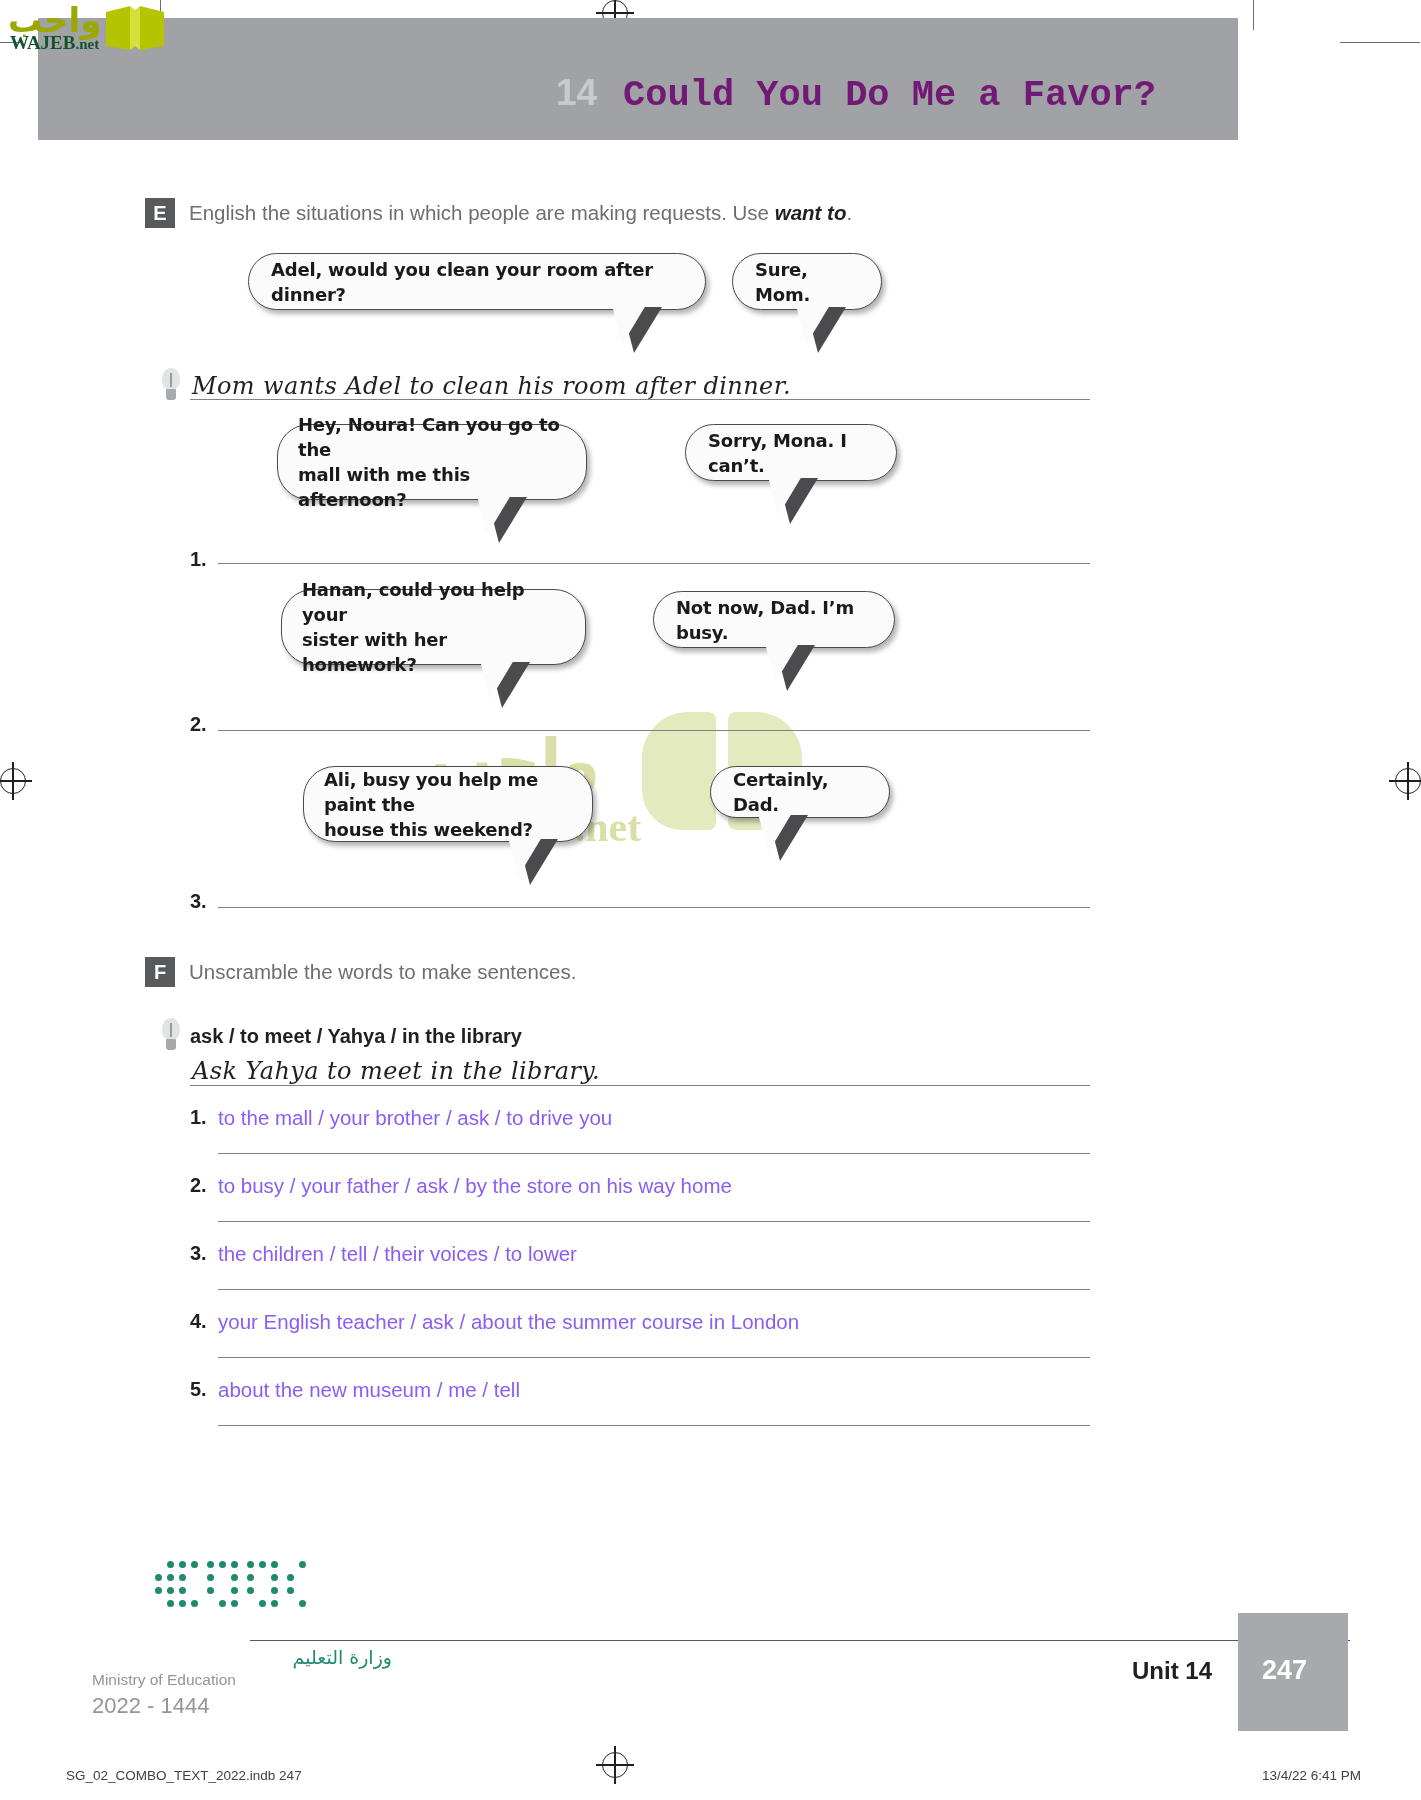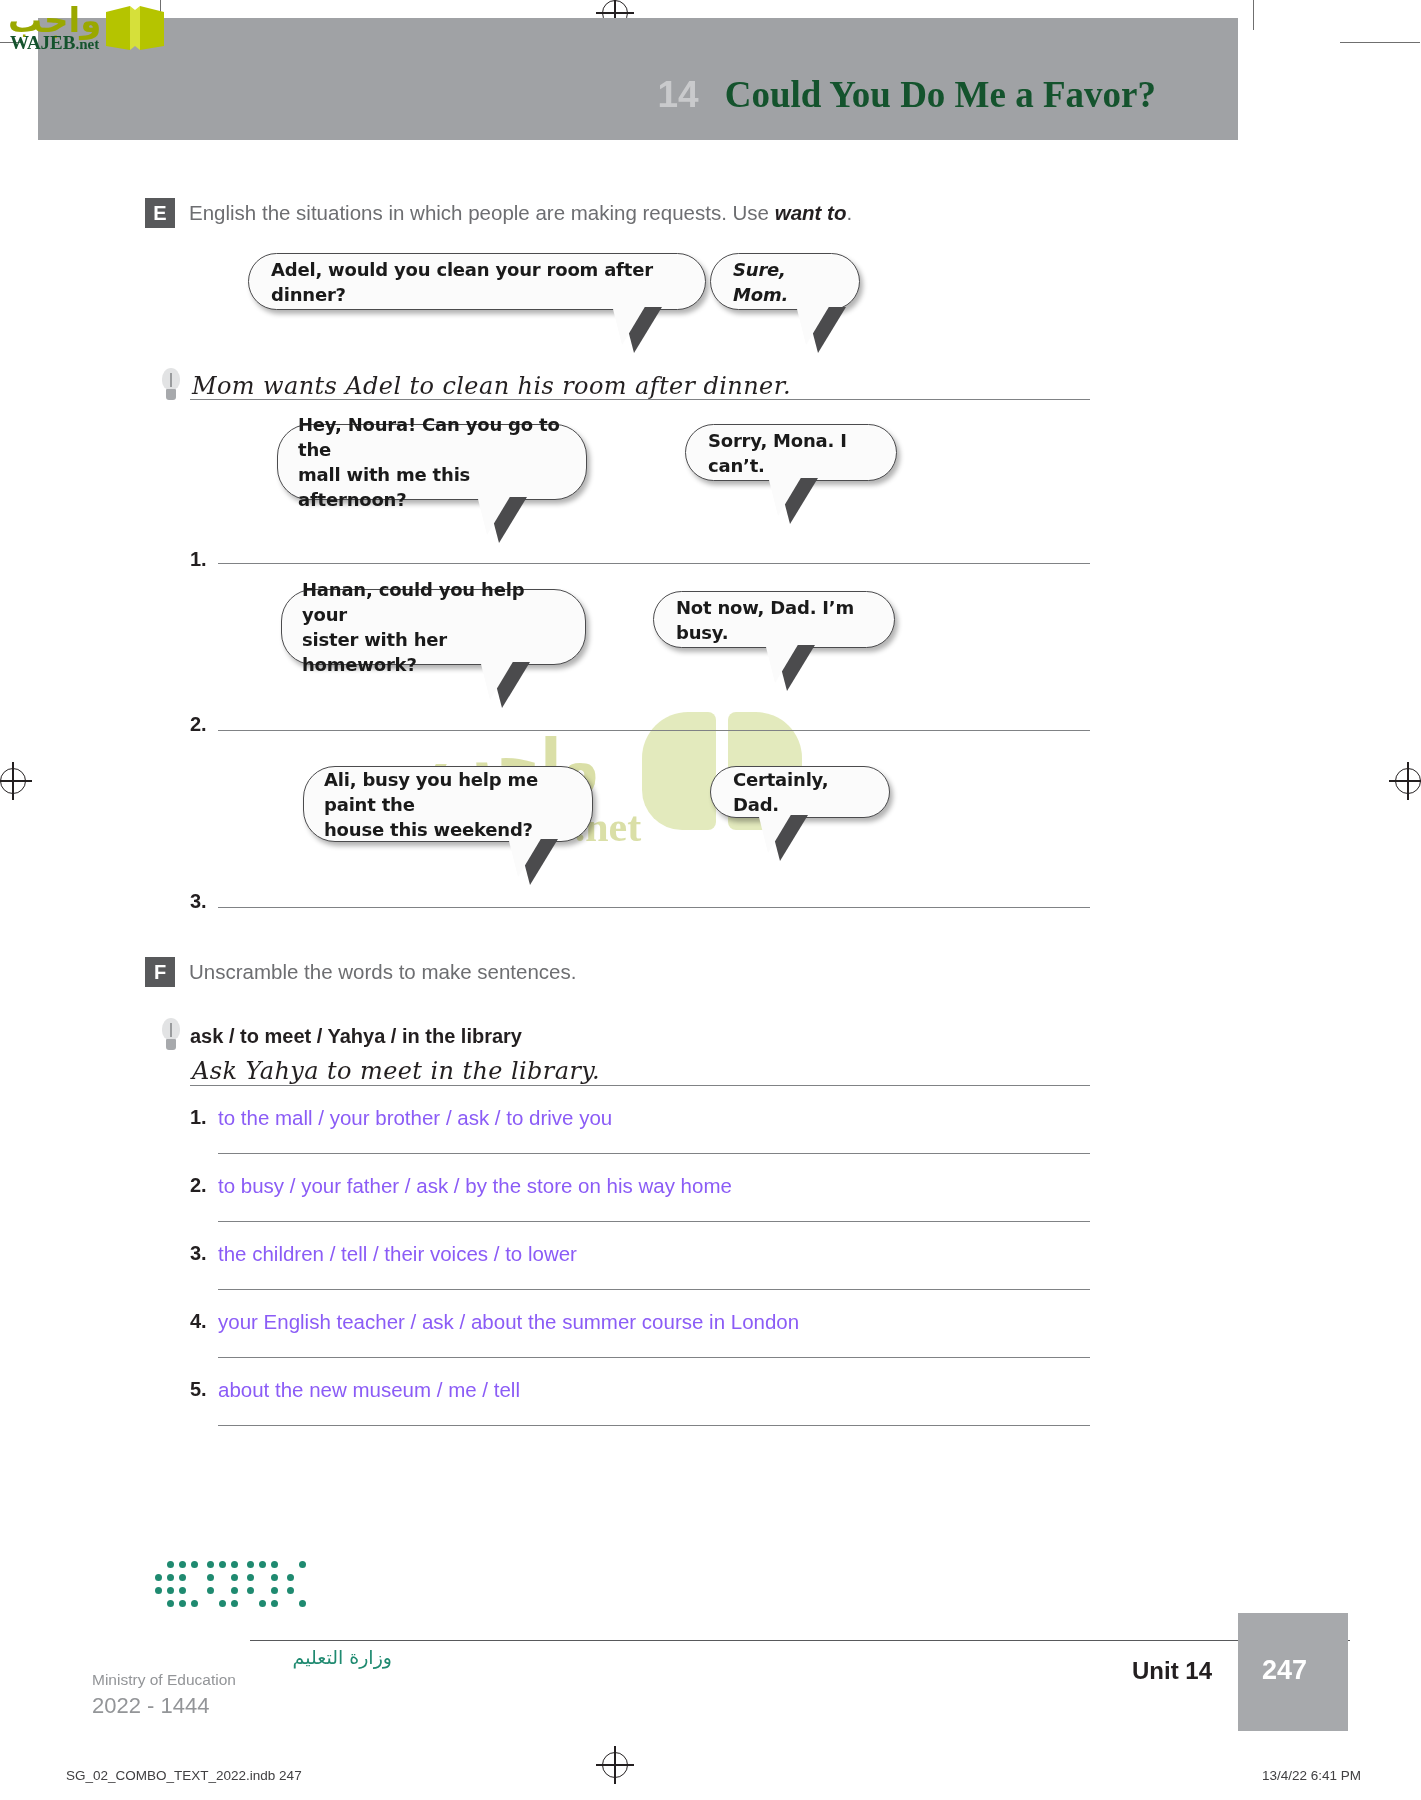--- a/index.html
+++ b/index.html
@@ -100,22 +100,22 @@
   }
   .unit-num {
     font-size: 37px;
     font-weight: bold;
     color: #c9cacc;
     font-family: "Liberation Sans", sans-serif;
   }
   .unit-title {
     font-size: 37px;
     font-weight: bold;
-    color: #14532d;
-    font-family: Liberation Serif, serif;
+    color: #701a75;
+    font-family: Liberation Mono, monospace;
   }
 
   
   .wm-center {
     position: absolute;
     left: 430px;
     top: 725px;
     width: 380px;
     height: 160px;
     z-index: 1;
@@ -474,21 +474,21 @@
       <div class="ex-text"><span>English the situations in which people are making requests. Use </span><b>want to</b><span>.</span></div>
     </div>
 
     <div class="bubble" style="left:248px; top:253px; width:458px; height:57px;">
       <span>Adel, would you clean your room after dinner?</span>
     </div>
     <div class="tail" style="left:622px; top:307px;">
       <span class="t-shape"></span>
         <span class="t-fill"></span>
     </div>
-    <div class="bubble" style="left:710px; top:253px; width:150px; height:57px;font-style:italic;">
+    <div class="bubble" style="left:732px; top:253px; width:150px; height:57px;">
       <span>Sure, Mom.</span>
     </div>
     <div class="tail" style="left:806px; top:307px;">
       <span class="t-shape"></span>
         <span class="t-fill"></span>
     </div>
 
     <div class="bulb" style="left:160px; top:368px;">
       <span class="glass"></span>
         <span class="fil"></span>

